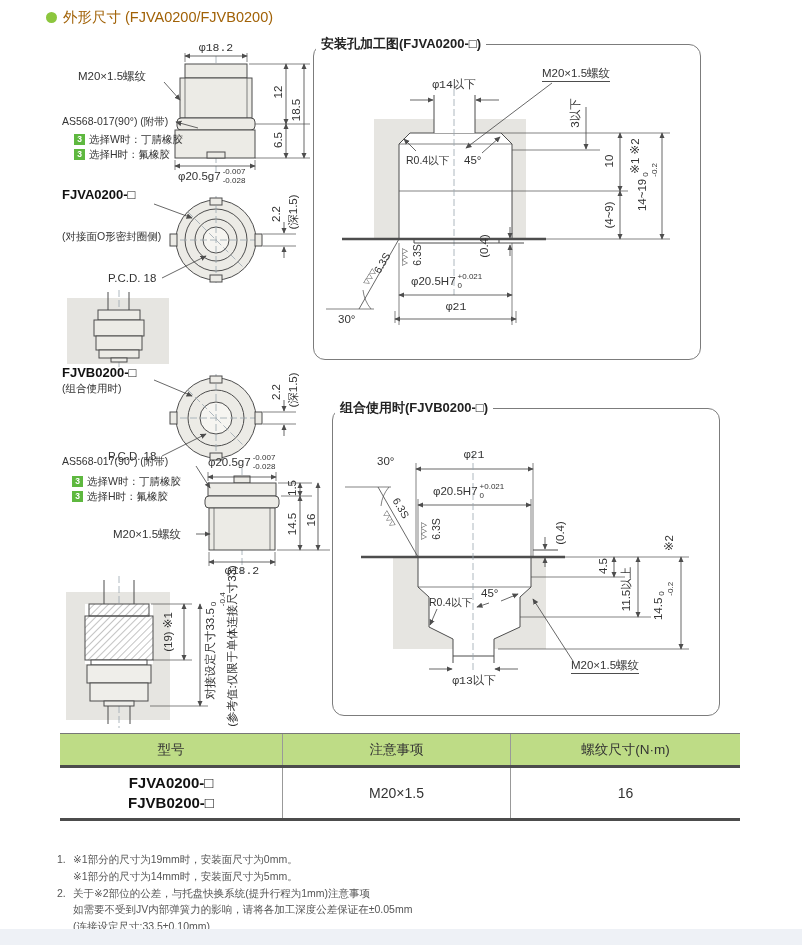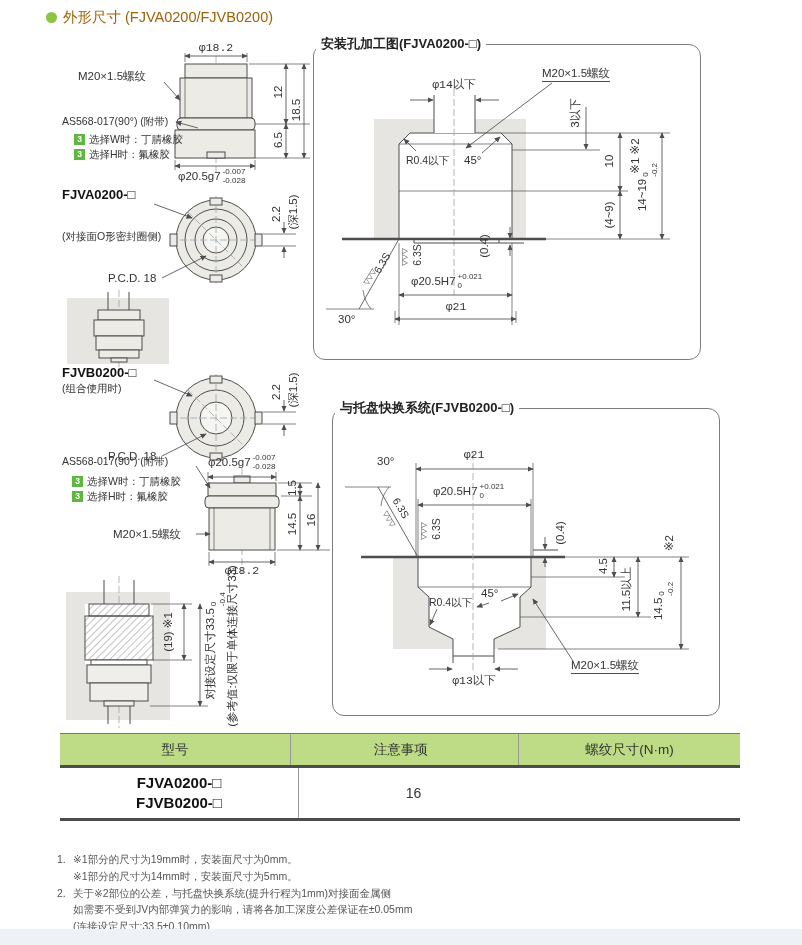--- a/index.html
+++ b/index.html
@@ -40,21 +40,21 @@
   .t{stroke:#4d4d4d;stroke-width:.7;fill:none;}
   .h{stroke:#4d4d4d;stroke-width:2.4;fill:none;}
   .cl{stroke:#9aa6ae;stroke-width:.8;stroke-dasharray:7 3;fill:none;}
   .gy{fill:#e6e5e1;}
   
   .tbl{position:absolute;left:60px;top:733px;width:680px;}
   .tbl-head{display:flex;height:35px;background:#bedc86;border-top:1px solid #777;
        border-bottom:3px solid #4c4c4c;box-sizing:border-box;}
   .tbl-body{display:flex;height:53px;background:#fff;border-bottom:3px solid #4c4c4c;box-sizing:border-box;}
   .cell{display:flex;flex-direction:column;align-items:center;justify-content:center;
-       box-sizing:border-box;font-size:14px;color:#333;margin-left:8px;}
+       box-sizing:border-box;font-size:14px;color:#333;}
   .c1{width:222px;} .c2{width:228px;border-left:1.5px solid #999;} .c3{width:230px;border-left:1.5px solid #999;}
   .tbl-head .cell{font-size:13.5px;}
   .mrow{font-weight:bold;font-size:15px;color:#111;line-height:1.35;}
   
   .notes{position:absolute;left:35px;top:851px;width:540px;font-size:10.5px;color:#555;line-height:1.6;}
   .nitem{display:flex;margin-left:22px;}
   .nnum{width:16px;flex:none;}
   .strip{position:absolute;left:0;top:929px;width:802px;height:16px;background:#eef1f6;}
 </style>
 </head>
@@ -333,21 +333,21 @@
     <span>φ20.5H7</span>
       <span class="tol">
         <span>+0.021</span>
         <span>0</span>
       </span>
   </div>
   <div class="lbl c" style="left:120px;top:256px;width:44px;">φ21</div>
 </div>
 
 <div class="box" style="left:332px;top:408px;width:386px;height:306px;">
-  <div class="utitle">与托盘快换系统(FJVB0200-□)</div>
+  <div class="utitle">组合使用时(FJVB0200-□)</div>
   <svg width="383" height="303" style="position:absolute;left:0;top:0;">
     <line class="t" x1="83" y1="54" x2="83" y2="148"></line>
       <line class="t" x1="200" y1="54" x2="200" y2="148"></line>
     <line class="d" x1="83" y1="60" x2="200" y2="60" marker-start="url(#arw)" marker-end="url(#arw)"></line>
     <line class="t" x1="85" y1="90" x2="85" y2="148"></line>
       <line class="t" x1="198" y1="90" x2="198" y2="148"></line>
     <line class="d" x1="85" y1="96" x2="198" y2="96" marker-start="url(#arw)" marker-end="url(#arw)"></line>
     <line class="d" x1="85" y1="148" x2="45" y2="78"></line>
     <line class="t" x1="12" y1="78" x2="58" y2="78"></line>
     <path class="t" d="M56,78 A34,34 0 0 0 48,97"></path>
@@ -408,35 +408,36 @@
   <div class="tbl-head">
     <div class="cell c1">型号</div>
     <div class="cell c2">注意事项</div>
     <div class="cell c3">螺纹尺寸(N·m)</div>
   </div>
   <div class="tbl-body">
     <div class="cell c1">
       <div class="mrow">FJVA0200-□</div>
       <div class="mrow">FJVB0200-□</div>
     </div>
+    <div class="cell c2">M20×1.5</div>
     <div class="cell c3">16</div>
   </div>
 </div>
 
 <div class="notes">
   <div class="nitem">
     <span class="nnum">1.</span>
     <span>
       <span>※1部分的尺寸为19mm时，安装面尺寸为0mm。</span><br>
       <span>※1部分的尺寸为14mm时，安装面尺寸为5mm。</span>
     </span>
   </div>
   <div class="nitem">
     <span class="nnum">2.</span>
     <span>
-      <span>关于※2部位的公差，与托盘快换系统(提升行程为1mm)对接面金属侧</span><br>
+      <span>关于※2部位的公差，与托盘快换系统(提升行程为1mm)注意事项</span><br>
       <span>如需要不受到JV内部弹簧力的影响，请将各加工深度公差保证在±0.05mm</span><br>
       <span>(连接设定尺寸:33.5±0.10mm)</span>
     </span>
   </div>
 </div>
 
 <div class="strip"></div>
 
 </body></html>

